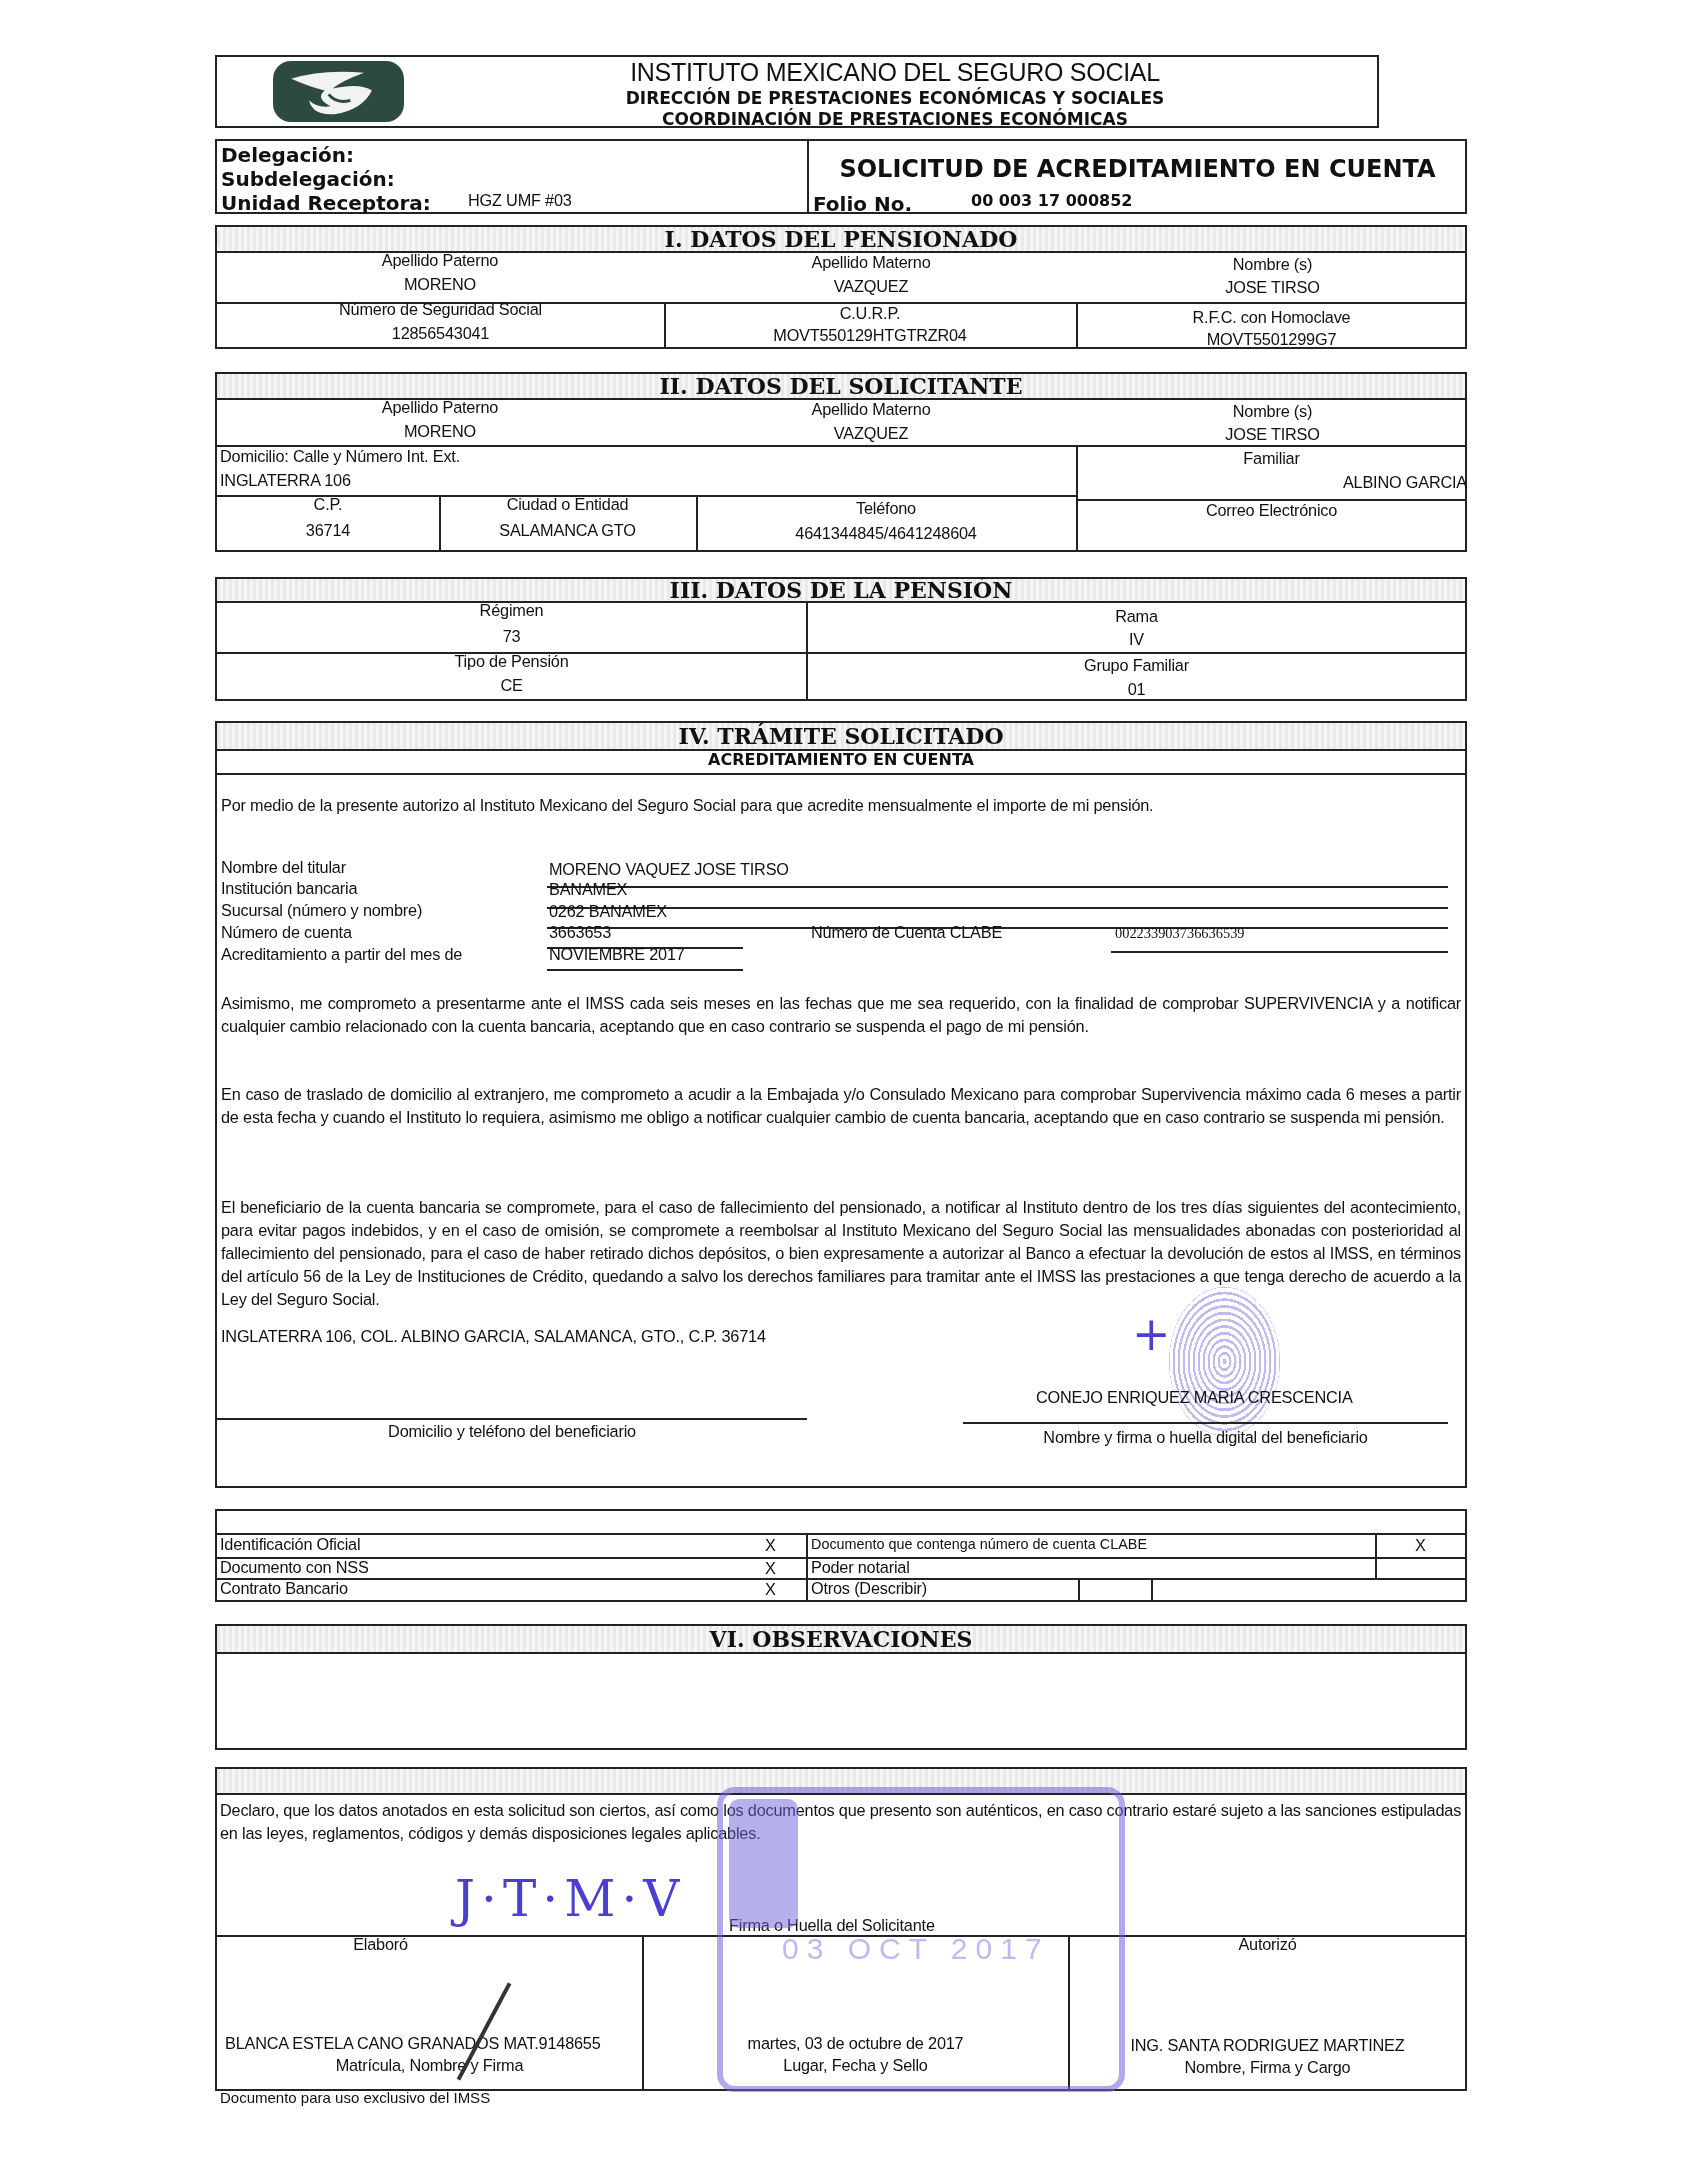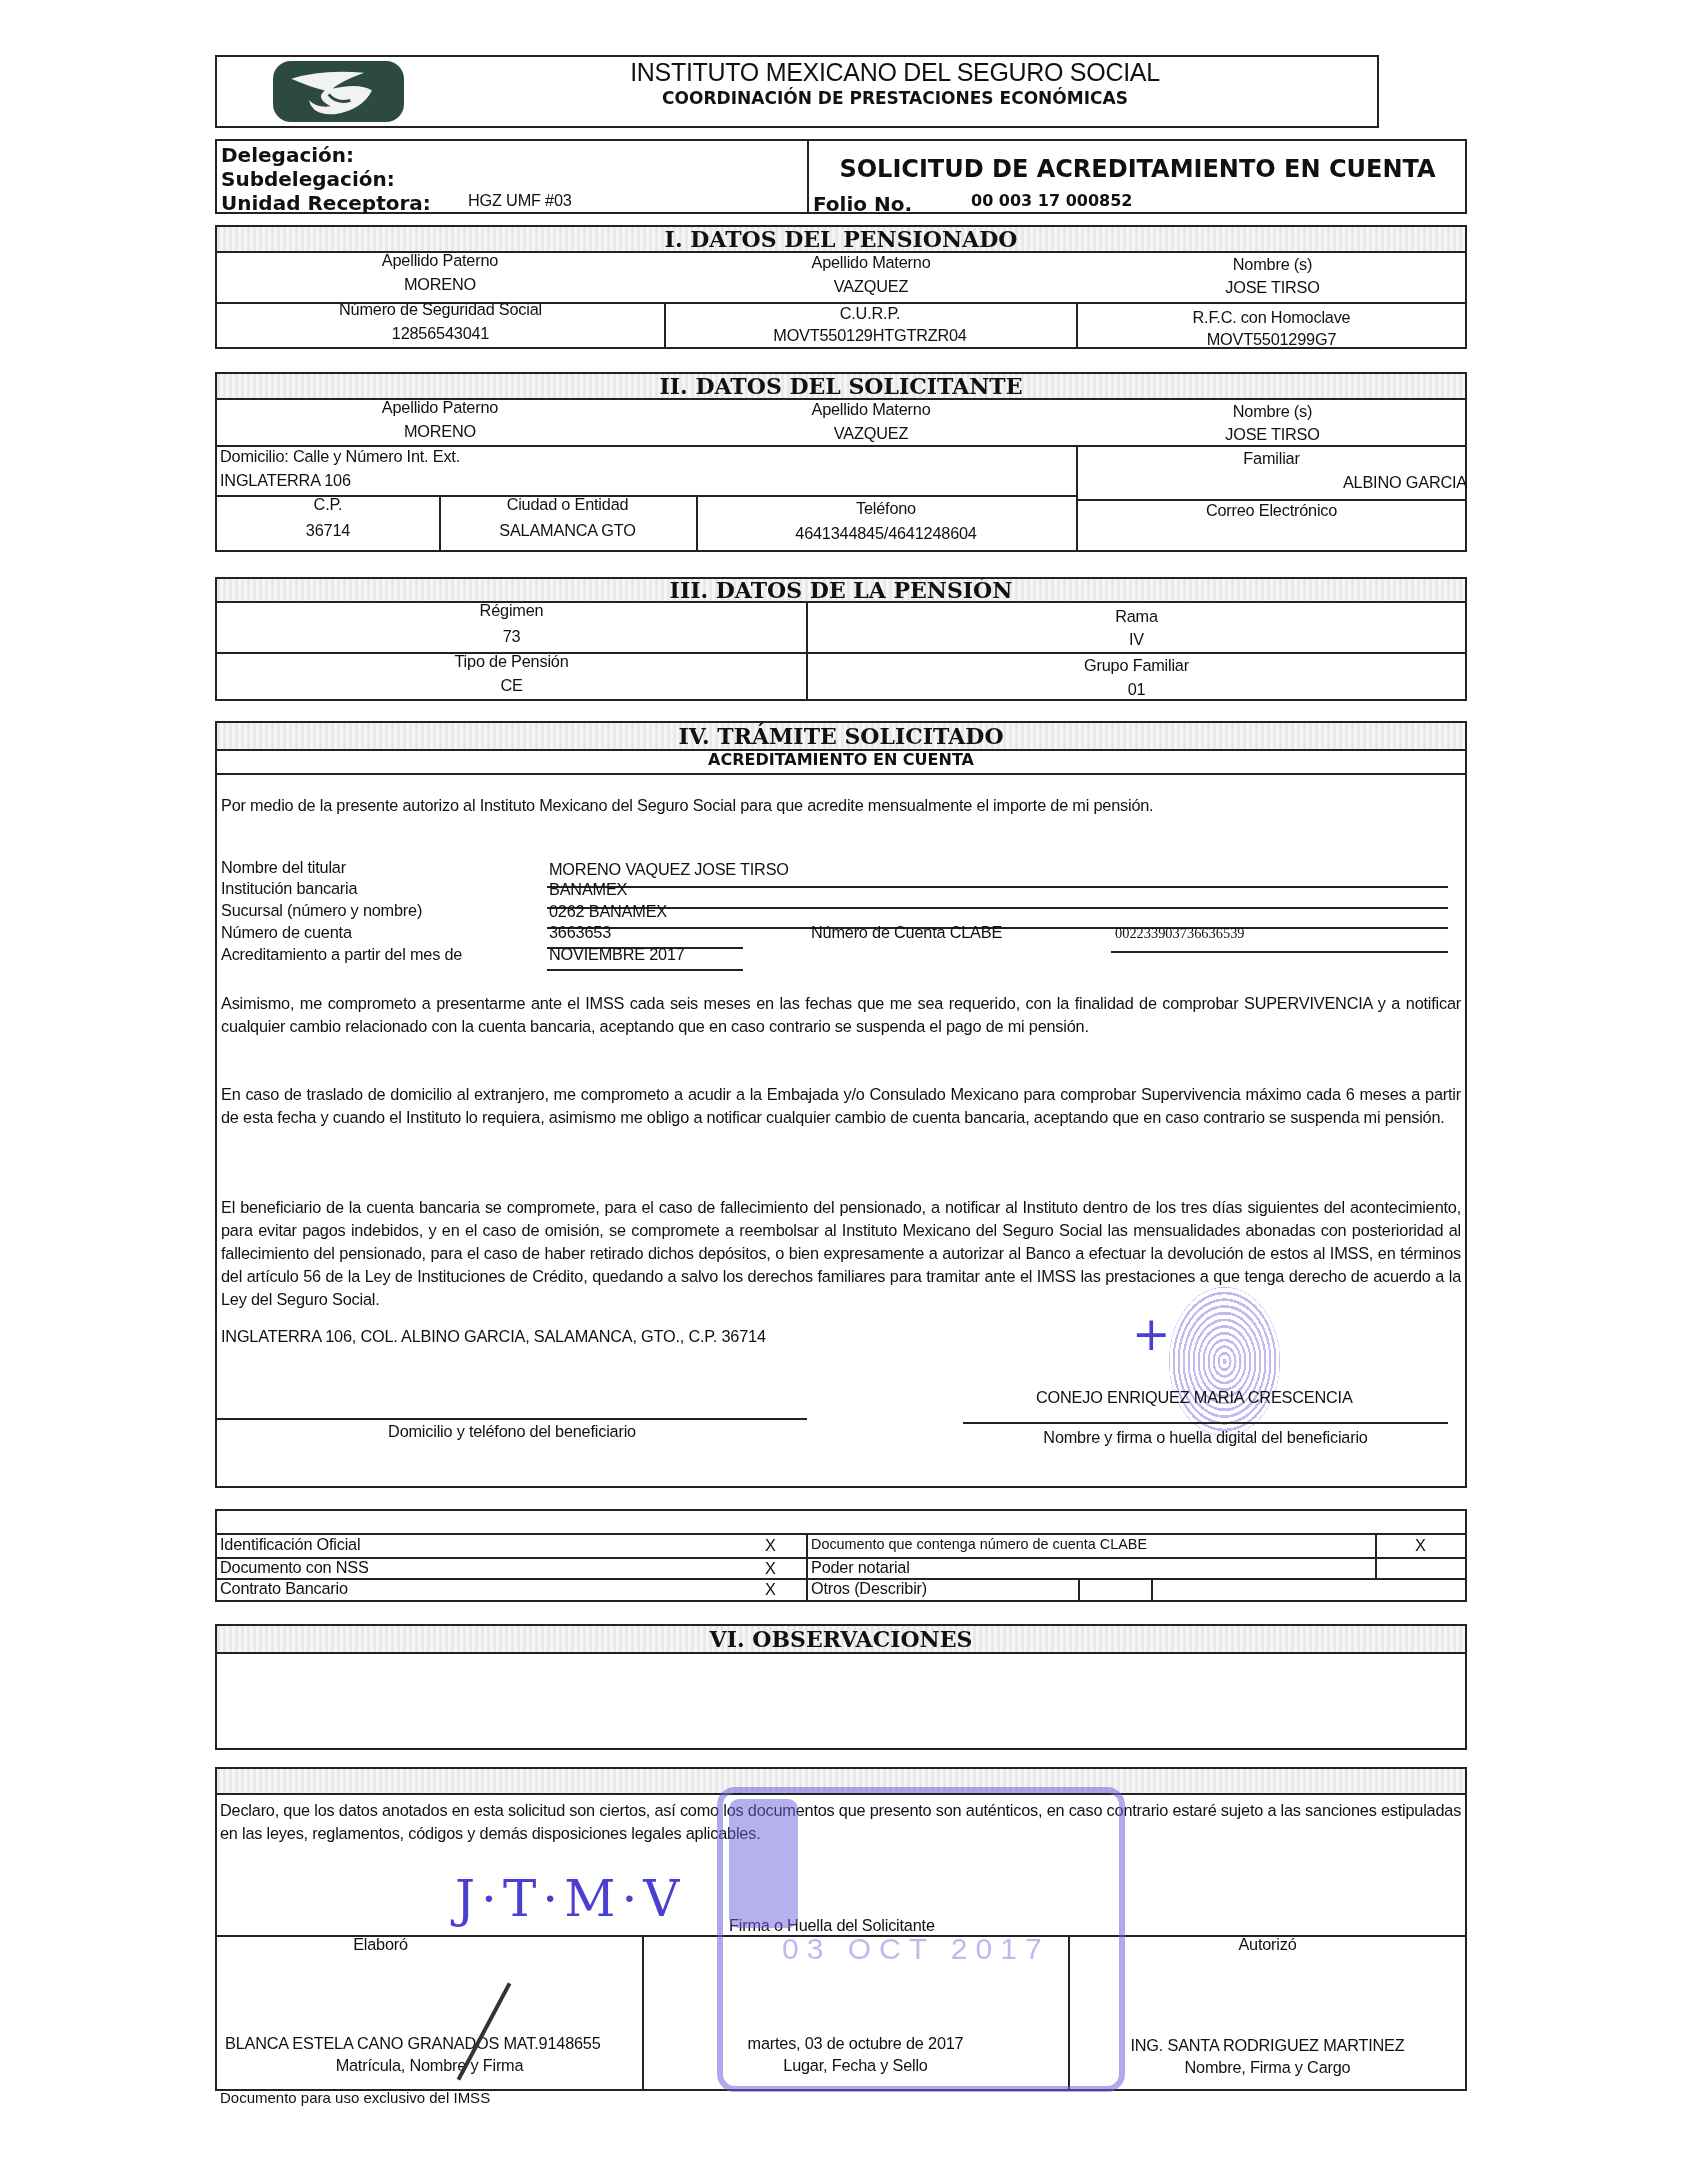--- a/index.html
+++ b/index.html
@@ -24,37 +24,38 @@
 
 <div class="box" style="left:215px;top:55px;width:1164px;height:73px;">
   <div class="abs" style="left:56px;top:4px;width:131px;height:61px;background:#2d4a40;border-radius:18px;">
     <svg width="131" height="61" viewBox="0 0 132 62">
       <path d="M18 18 Q50 8 92 12 Q70 20 60 28 Q88 22 100 30 Q90 50 62 54 Q40 56 36 40 Q44 48 58 46 Q42 38 52 30 Q36 26 18 18Z" fill="#f2f2f2"></path>
       <path d="M56 34 Q64 44 78 40" stroke="#2d4a40" stroke-width="3" fill="none"></path>
     </svg>
   </div>
   <div class="abs c" style="left:297px;width:762px;top:1px;">
     <div style="font-family:'Liberation Sans',sans-serif;font-size:25px;letter-spacing:-0.3px;">INSTITUTO MEXICANO DEL SEGURO SOCIAL</div>
+    <div style="font-weight:bold;font-size:17px;margin-top:1px;">DIRECCIÓN DE PRESTACIONES ECONÓMICAS Y SOCIALES</div>
     <div style="font-weight:bold;font-size:17px;margin-top:1px;">COORDINACIÓN DE PRESTACIONES ECONÓMICAS</div>
   </div>
 </div>
 
 <div class="box" style="left:215px;top:139px;width:1252px;height:75px;">
   <div class="abs lbl-bold" style="left:4px;top:2px;">Delegación:</div>
   <div class="abs lbl-bold" style="left:4px;top:26px;">Subdelegación:</div>
   <div class="abs lbl-bold" style="left:4px;top:50px;">Unidad Receptora:</div>
   <div class="abs narrow" style="left:251px;top:50px;">HGZ UMF #03</div>
   <div class="vline" style="left:590px;top:0;height:71px;"></div>
   <div class="abs c" style="left:594px;width:653px;top:14px;font-weight:bold;font-size:24px;">SOLICITUD DE ACREDITAMIENTO EN CUENTA</div>
   <div class="abs lbl-bold" style="left:596px;top:51px;">Folio No.</div>
   <div class="abs" style="left:754px;top:50px;font-weight:bold;font-size:16px;">00 003 17 000852</div>
 </div>
 
 <div class="box" style="left:215px;top:225px;width:1252px;height:124px;">
-  <div class="sechead" style="top:0;height:24px;line-height:24px;">I. DATOS DEL PENSIONADO</div>
+  <div class="sechead" style="top:0;height:24px;line-height:24px;border-radius:8px;">I. DATOS DEL PENSIONADO</div>
   <div class="hline" style="left:0;right:0;top:24px;"></div>
   <div class="abs c narrow" style="left:0;width:446px;top:24px;">Apellido Paterno</div>
   <div class="abs c narrow" style="left:0;width:446px;top:48px;">MORENO</div>
   <div class="abs c narrow" style="left:446px;width:416px;top:26px;">Apellido Materno</div>
   <div class="abs c narrow" style="left:446px;width:416px;top:50px;">VAZQUEZ</div>
   <div class="abs c narrow" style="left:861px;width:389px;top:28px;">Nombre (s)</div>
   <div class="abs c narrow" style="left:861px;width:389px;top:51px;">JOSE TIRSO</div>
   <div class="hline" style="left:0;right:0;top:75px;"></div>
   <div class="vline" style="left:447px;top:75px;height:47px;"></div>
   <div class="vline" style="left:859px;top:75px;height:47px;"></div>

